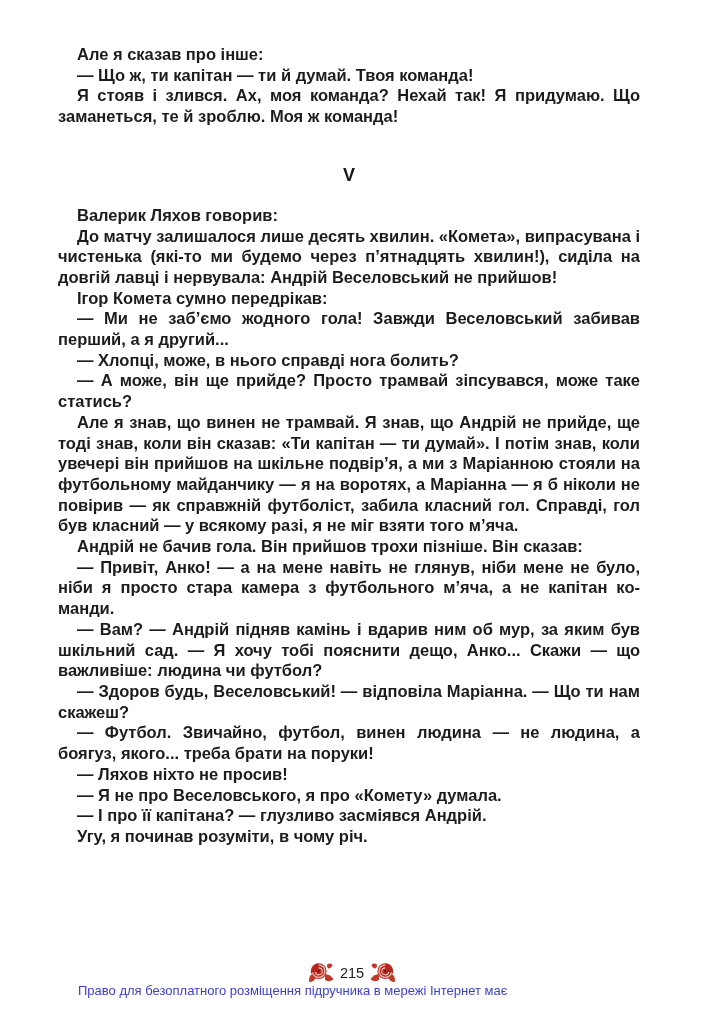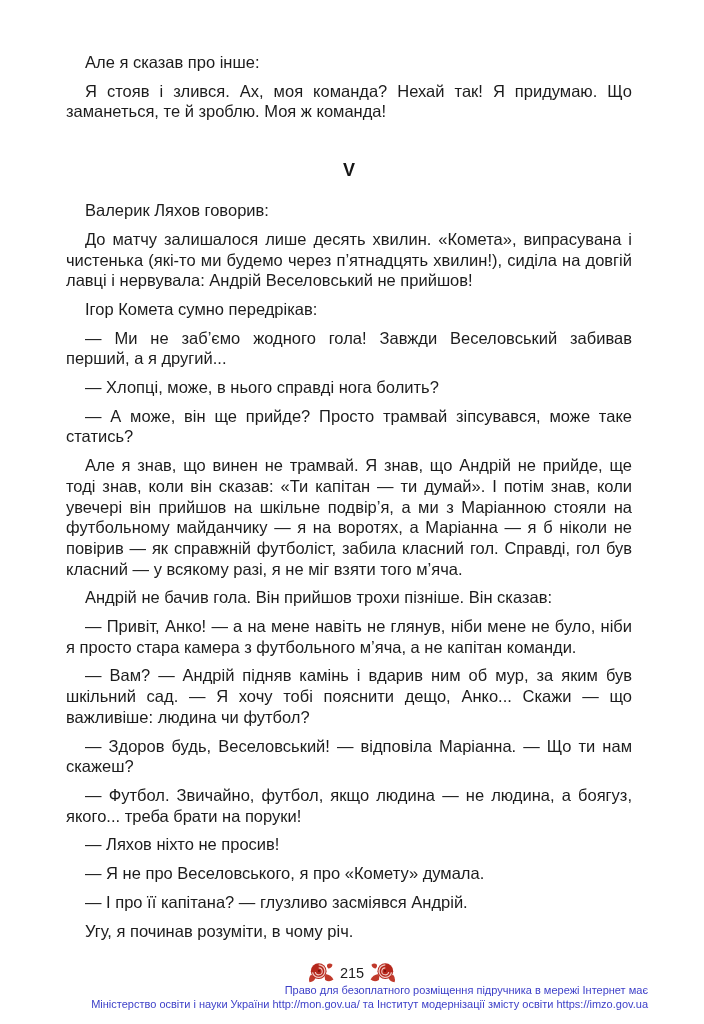--- a/index.html
+++ b/index.html
@@ -13,23 +13,24 @@
   }
   .text-block {
     position: absolute;
     left: 58px; top: 44px;
     width: 582px;
     font-size: 16.5px;
     line-height: 20.7px;
     text-align: justify;
   }
   .para {
-    margin: 8px;
+    margin: 0;
     text-indent: 19px;
     hyphens: manual;
+    font-weight: bold;
     -webkit-hyphens: manual;
   }
   .chapter {
     margin: 38px 0 20px 0;
     text-align: center;
     text-indent: 0;
     font-size: 18px;
     font-weight: bold;
     line-height: 20px;
     color: #151515;
@@ -48,48 +49,49 @@
     font-size: 14.5px;
     color: #1c1c1c;
     line-height: 24px;
   }
   .rose { width: 28px; height: 24px; display: inline-block; }
   .rose.mirror { transform: scaleX(-1); }
   .license {
     position: absolute;
     left: 78px; top: 984px;
     width: 570px;
-    font-size: 11px;
+    font-size: 13px;
     line-height: 13.5px;
     color: #3c3fc8;
     z-index: 1;
-    text-align: right;
+    text-align: left;
   }
 </style>
 </head>
 <body>
 
 <main class="text-block">
   <p class="para">Але я сказав про інше:</p>
+  <p class="para">— Що ж, ти капітан — ти й думай. Твоя команда!</p>
   <p class="para">Я стояв і злився. Ах, моя команда? Нехай так! Я придумаю. Що заманеться, те й зроблю. Моя ж команда!</p>
 
   <h2 class="chapter">V</h2>
 
   <p class="para">Валерик Ляхов говорив:</p>
   <p class="para">До матчу залишалося лише десять хвилин. «Комета», випрасу­вана і чистенька (які-то ми будемо через п’ятнадцять хвилин!), си­діла на довгій лавці і нервувала: Андрій Веселовський не прийшов!</p>
   <p class="para">Ігор Комета сумно передрікав:</p>
   <p class="para">— Ми не заб’ємо жодного гола! Завжди Веселовський забивав перший, а я другий...</p>
   <p class="para">— Хлопці, може, в нього справді нога болить?</p>
   <p class="para">— А може, він ще прийде? Просто трамвай зіпсувався, може таке статись?</p>
   <p class="para">Але я знав, що винен не трамвай. Я знав, що Андрій не прийде, ще тоді знав, коли він сказав: «Ти капітан — ти думай». І потім знав, коли увечері він прийшов на шкільне подвір’я, а ми з Марі­анною стояли на футбольному майданчику — я на воротях, а Ма­ріанна — я б ніколи не повірив — як справжній футболіст, забила класний гол. Справді, гол був класний — у всякому разі, я не міг взяти того м’яча.</p>
   <p class="para">Андрій не бачив гола. Він прийшов трохи пізніше. Він сказав:</p>
   <p class="para">— Привіт, Анко! — а на мене навіть не глянув, ніби мене не було, ніби я просто стара камера з футбольного м’яча, а не капітан ко­манди.</p>
   <p class="para">— Вам? — Андрій підняв камінь і вдарив ним об мур, за яким був шкільний сад. — Я хочу тобі пояснити дещо, Анко... Скажи — що важливіше: людина чи футбол?</p>
   <p class="para">— Здоров будь, Веселовський! — відповіла Маріанна. — Що ти нам скажеш?</p>
-  <p class="para">— Футбол. Звичайно, футбол, якщо людина — не людина, а боягуз, якого... треба брати на поруки!</p>
+  <p class="para">— Футбол. Звичайно, футбол, винен людина — не людина, а боягуз, якого... треба брати на поруки!</p>
   <p class="para">— Ляхов ніхто не просив!</p>
   <p class="para">— Я не про Веселовського, я про «Комету» думала.</p>
   <p class="para">— І про її капітана? — глузливо засміявся Андрій.</p>
   <p class="para">Угу, я починав розуміти, в чому річ.</p>
 </main>
 
 <div class="pagenum-row">
   <span class="rose">
     <svg viewBox="0 0 30 26" width="28" height="24" aria-hidden="true">
       <path d="M4 15 Q1 19 2.5 23 Q7.5 22.5 9 18.5 Q7 15.5 4 15 Z" fill="#c0392b"></path>
@@ -110,14 +112,13 @@
       <circle cx="12.5" cy="11" r="8.5" fill="#b5271c"></circle>
       <path d="M12.5 4.2 a6.8 6.8 0 1 1 -6.7 8.1" fill="none" stroke="#f2c9c2" stroke-width="1.4"></path>
       <path d="M12.5 7.4 a3.8 3.8 0 1 1 -3.7 4.5" fill="none" stroke="#f2c9c2" stroke-width="1.2"></path>
       <circle cx="12.8" cy="10.8" r="1.2" fill="#7e120c"></circle>
     </svg>
   </span>
 </div>
 
 <footer class="license">
   <div>Право для безоплатного розміщення підручника в мережі Інтернет має</div>
-  <div>Міністерство освіти і науки України http://mon.gov.ua/ та Інститут модернізації змісту освіти https://imzo.gov.ua</div>
 </footer>
 
 </body></html>

